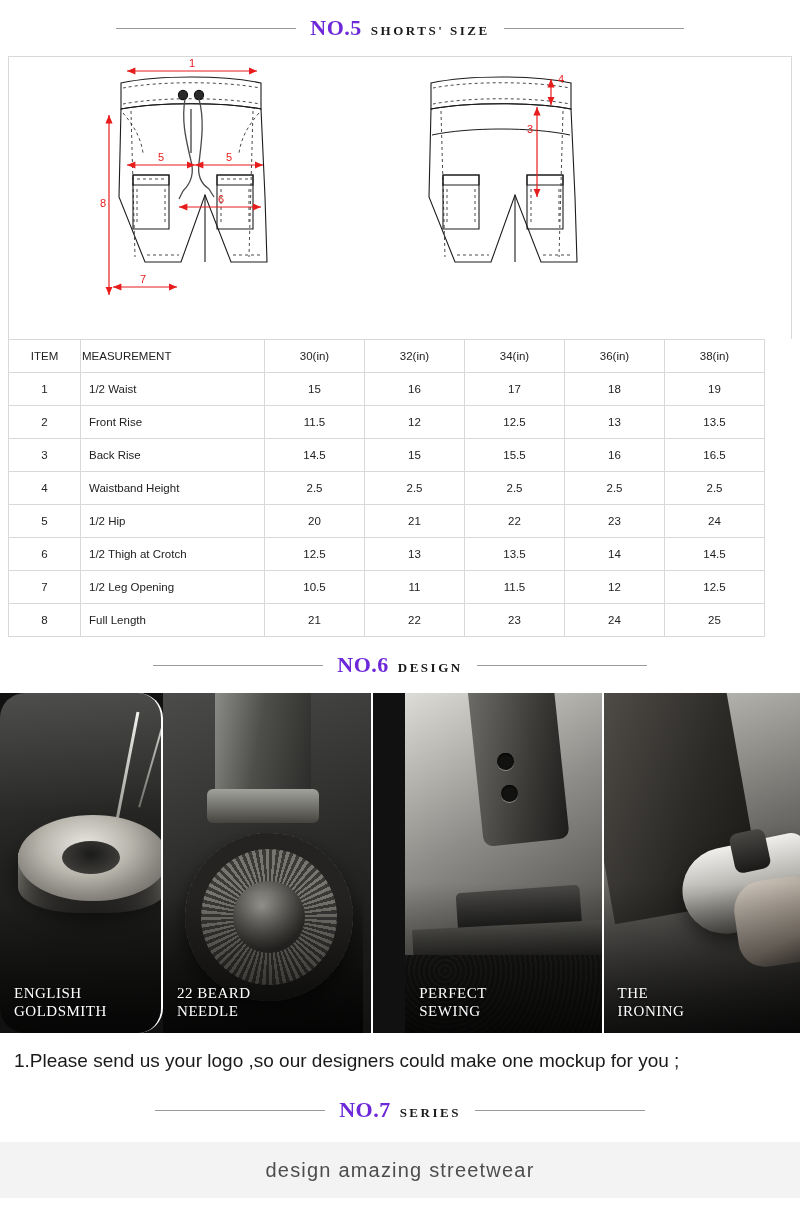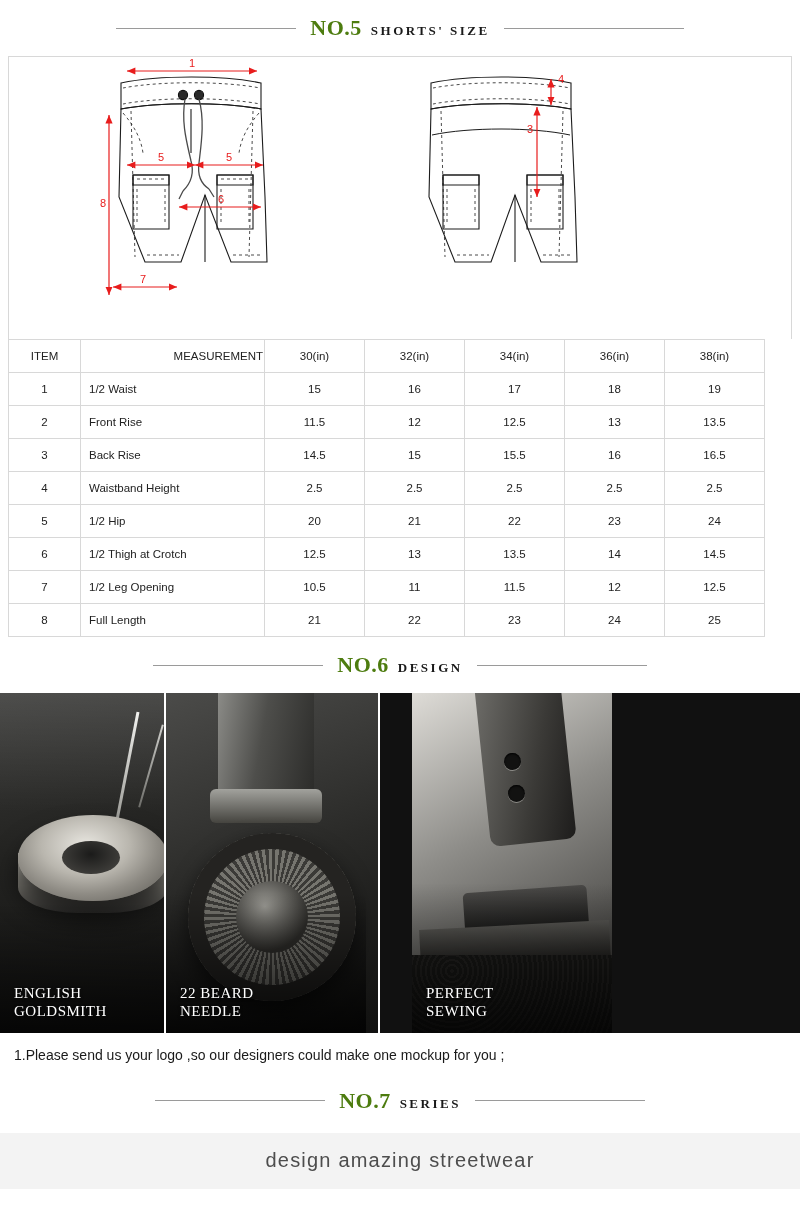--- a/index.html
+++ b/index.html
@@ -30,21 +30,21 @@
     flex: 0 0 180px;
   }
   .section-head .rule.short { flex-basis: 170px; }
   .head-text {
     white-space: nowrap;
     display: flex;
     align-items: baseline;
     gap: 9px;
   }
   .head-no {
-    color: #4d7c0f;
+    color: #6d28d9;
     font-family: "Liberation Serif", serif;
     font-weight: bold;
     font-size: 22px;
     letter-spacing: 0.5px;
   }
   .head-label {
     color: #1a1a1a;
     font-family: "Liberation Serif", serif;
     font-weight: bold;
     font-size: 13px;
@@ -76,21 +76,21 @@
     color: #222;
     text-align: center;
     height: 30px;
     font-weight: normal;
   }
   .size-table th { font-weight: normal; }
   .size-table col.c-item { width: 72px; }
   .size-table col.c-meas { width: 184px; }
   .size-table col.c-size { width: 100px; }
   .size-table td.meas { text-align: left; padding-left: 8px; }
-  .size-table th.meas-h { text-align: right; margin-left: 9px; }
+  .size-table th.meas-h { text-align: left; margin-left: 9px; }
 
   
   .photo-strip {
     display: flex;
     width: 800px;
     height: 340px;
     margin: 0;
     background: #111;
   }
   .photo {
@@ -106,21 +106,21 @@
     color: #ffffff;
     font-family: "Liberation Serif", serif;
     font-size: 15px;
     letter-spacing: 0.5px;
     line-height: 1.25;
     text-shadow: 0 1px 3px rgba(0,0,0,.8);
     z-index: 5;
   }
 
   
-  .ph1 { width: 164px; background: linear-gradient(170deg,#3a3a38 0%,#232321 45%,#141413 100%); }
+  .ph1 { width: 164px; background: linear-gradient(170deg,#3a3a38 0%,#232321 45%,#141413 100%); border-radius: 25px; }
   .ph1 .spool-outer {
     position: absolute; left: 18px; top: 122px; width: 150px; height: 86px;
     border-radius: 50%;
     background: radial-gradient(ellipse at 45% 35%, #e8e6e0 0%, #b9b6ae 38%, #8e8b84 62%, #55534e 100%);
     box-shadow: 0 18px 26px rgba(0,0,0,.65);
   }
   .ph1 .spool-inner {
     position: absolute; left: 62px; top: 148px; width: 58px; height: 33px;
     border-radius: 50%;
     background: radial-gradient(ellipse at 50% 40%, #1b1b1a 0%, #3c3b38 70%, #6d6a64 100%);
@@ -240,21 +240,21 @@
     transform: rotate(-8deg);
   }
   .ph4 .shade {
     position: absolute; left:0; bottom:0; width:200px; height:150px;
     background: linear-gradient(180deg, rgba(0,0,0,0), rgba(0,0,0,.72));
   }
 
   
   .notes {
     padding: 10px 14px 4px 14px;
-    font-size: 14px;
+    font-size: 19px;
     line-height: 1.85;
     color: #1a1a1a;
     font-family: "Liberation Sans", sans-serif;
   }
 
   
   .banner {
     margin-top: 4px;
     height: 56px;
     background: #f3f3f3;
@@ -525,20 +525,31 @@
     <div class="foot"></div>
     <div class="plate"></div>
     <div class="leather"></div>
     <div class="shade"></div>
     <div class="caption">
       <div>PERFECT</div>
       <div>SEWING</div>
     </div>
   </div>
 
+  <div class="photo ph4">
+    <div class="fabric"></div>
+    <div class="iron"></div>
+    <div class="knob"></div>
+    <div class="hand"></div>
+    <div class="shade"></div>
+    <div class="caption">
+      <div>THE</div>
+      <div>IRONING</div>
+    </div>
+  </div>
 
 </div>
 
 <div class="notes">
   <div>1.Please send us your logo ,so our designers could make one mockup for you ;</div>
 </div>
 
 <div class="section-head">
   <div class="rule short"></div>
   <div class="head-text">

